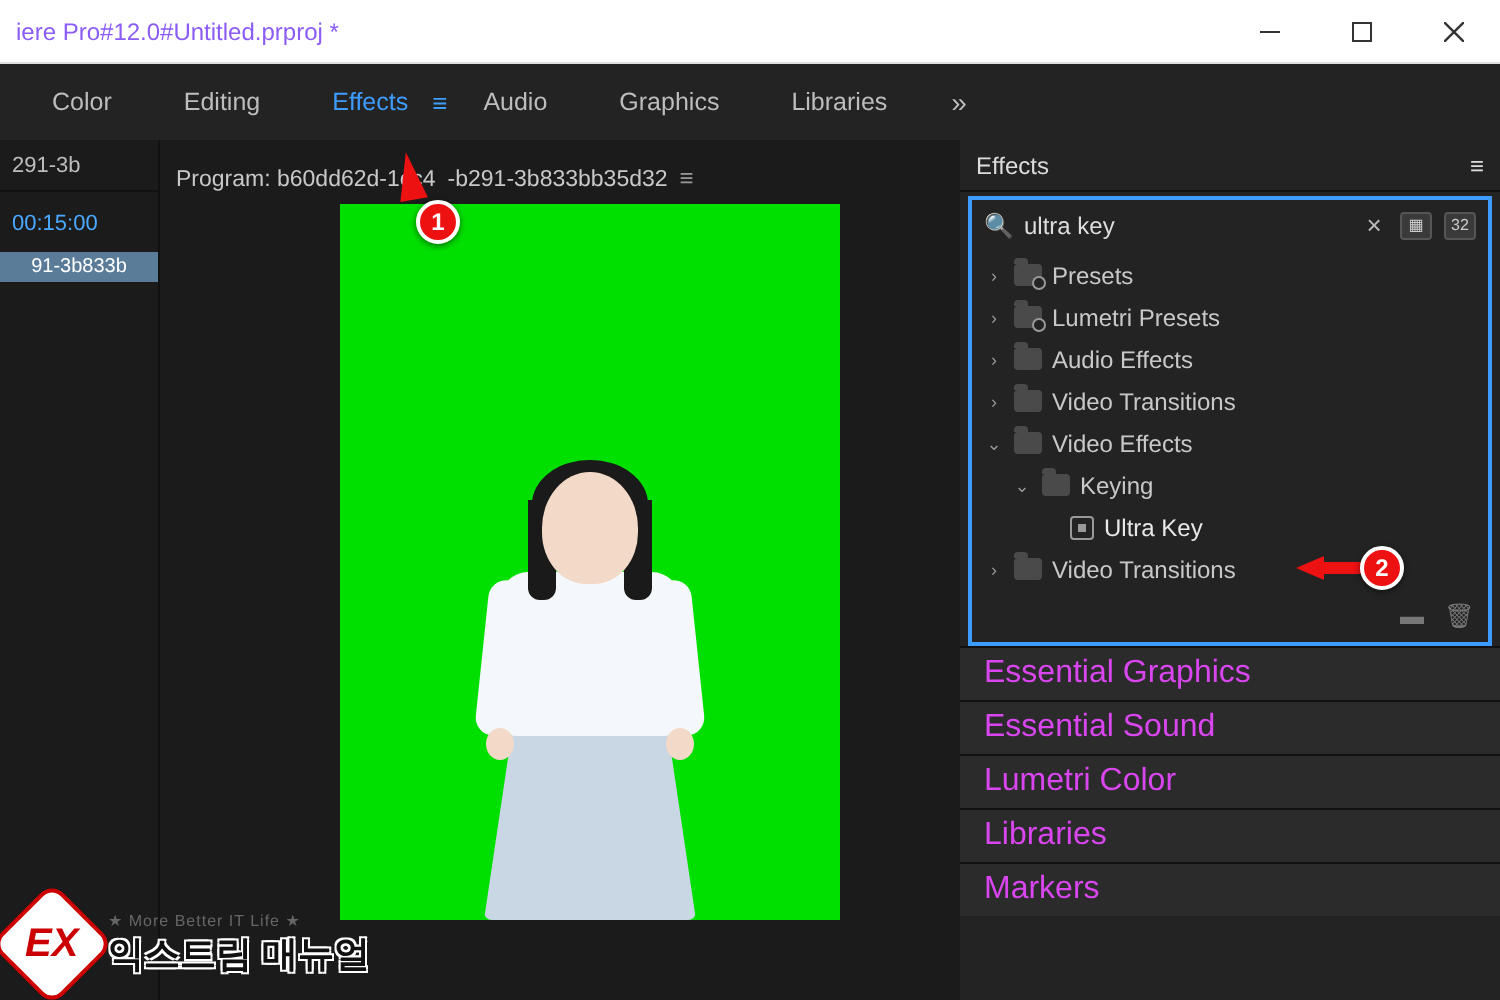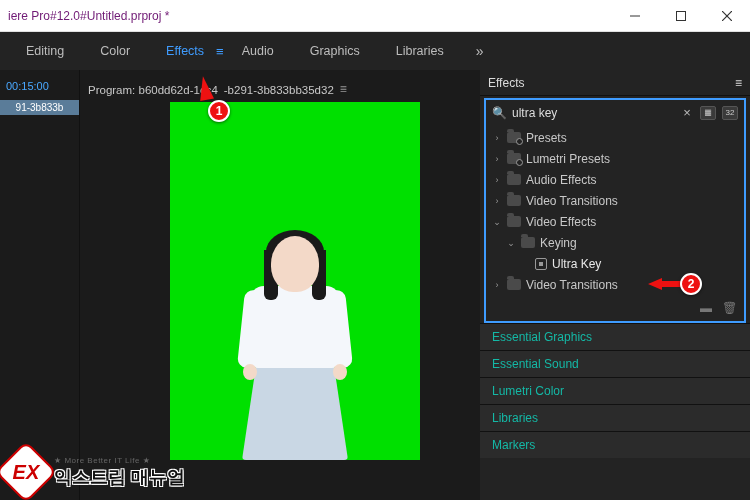--- a/index.html
+++ b/index.html
@@ -1,19 +1,19 @@
 <!DOCTYPE html>
 <html><head>
 <meta charset="utf-8">
 <style>
 * { margin: 0; padding: 0; box-sizing: border-box; font-family: "Segoe UI", Arial, sans-serif; }
 body { background: #fff; width: 750px; height: 500px; overflow: hidden; position: relative; }
 
 .titlebar { height: 32px; background: #fff; display: flex; align-items: center; justify-content: space-between; padding: 0 0 0 8px; border-bottom: 1px solid #e0e0e0; }
-.titlebar-title { font-size: 12px; color: #701a75; }
+.titlebar-title { font-size: 12px; color: #8b5cf6; }
 .titlebar-controls { display: flex; }
 .titlebar-btn { width: 46px; height: 32px; display: flex; align-items: center; justify-content: center; font-size: 14px; color: #333; }
 .titlebar-btn svg { width: 10px; height: 10px; }
 
 .app { background: #232323; height: calc(500px - 32px); display: flex; flex-direction: column; }
 
 .workspace-tabs { height: 38px; display: flex; align-items: center; padding-left: 8px; gap: 0; background: #232323; }
 .ws-tab { padding: 0 18px; font-size: 12.5px; color: #bdbdbd; height: 38px; display: flex; align-items: center; }
 .ws-tab.active { color: #3f9cff; }
 .ws-hamburger { color: #3f9cff; margin-left: -6px; font-size: 13px; }
@@ -59,21 +59,21 @@
 .indent2 { padding-left: 28px; }
 .folder-ico { width:14px; height:11px; background:#4a4a4a; border-radius:2px; position:relative; }
 .folder-ico::before{content:"";position:absolute;width:7px;height:3px;background:#4a4a4a;top:-3px;left:0;border-radius:2px 2px 0 0;}
 .folder-ico.fx::after{content:"";position:absolute;width:5px;height:5px;border:1px solid #999;border-radius:50%;right:-2px;bottom:-2px;background:#232323;}
 .preset-ico{width:12px;height:12px;border:1px solid #999;border-radius:2px;position:relative;}
 .preset-ico::after{content:"";position:absolute;width:4px;height:4px;background:#999;top:3px;left:3px;}
 .sel { color:#e8e8e8; }
 .bottom-icons { display:flex; justify-content:flex-end; gap:8px; padding:6px 8px 2px; }
 .bi { width:14px; height:12px; color:#777; font-size:12px; }
 
-.panel-row { height:27px; border-top:1px solid #111; display:flex; align-items:center; padding-left:12px; font-size:12px; color:#14b8a6; background:#2b2b2b; }
+.panel-row { height:27px; border-top:1px solid #111; display:flex; align-items:center; padding-left:12px; font-size:16px; color:#d946ef; background:#2b2b2b; }
 .panel-row:first-of-type{ margin-top:8px; }
 
 .callout { position:absolute; width:22px; height:22px; background:#e11; border:2px solid #fff; border-radius:50%; color:#fff; font-size:12px; font-weight:bold; display:flex; align-items:center; justify-content:center; box-shadow:0 1px 3px rgba(0,0,0,.5); z-index:50;}
 .callout-arrow { position:absolute; z-index:49; }
 .c1 { top:100px; left:208px; }
 .a1 { top:76px; left:198px; width:0; height:0; border-left:7px solid transparent; border-right:7px solid transparent; border-bottom:24px solid #e11; transform:rotate(-10deg);}
 .c2 { top:273px; left:680px; }
 .a2 { top:278px; left:648px; width:34px; height:12px; }
 .a2::before{content:"";position:absolute;left:0;top:0;width:0;height:0;border-top:6px solid transparent;border-bottom:6px solid transparent;border-right:14px solid #e11;}
 .a2::after{content:"";position:absolute;left:12px;top:3px;width:22px;height:6px;background:#e11;}
@@ -106,33 +106,36 @@
           <line x1="0" y1="0" x2="10" y2="10" stroke="#333" stroke-width="1.2"></line>
           <line x1="10" y1="0" x2="0" y2="10" stroke="#333" stroke-width="1.2"></line>
         </svg>
       </div>
   </div>
 </div>
 
 <div class="app">
 
   <div class="workspace-tabs">
+    <div class="ws-tab">Color</div>
     <div class="ws-tab">Editing</div>
-    <div class="ws-tab">Color</div>
     <div class="ws-tab active">Effects</div>
     <div class="ws-hamburger">≡</div>
     <div class="ws-tab">Audio</div>
     <div class="ws-tab">Graphics</div>
     <div class="ws-tab">Libraries</div>
     <div class="ws-more">»</div>
   </div>
 
   <div class="main">
 
     <div class="left-col">
+      <div class="source-tab">
+        <span>291-3b</span>
+      </div>
       <div class="timecode">00:15:00</div>
       <div class="clip">91-3b833b</div>
     </div>
 
     <div class="center-col">
       <div class="program-header">
         <span>Program: b60dd62d-1cc4</span>
         <span>-b291-3b833bb35d32</span>
         <span class="ham">≡</span>
       </div>

